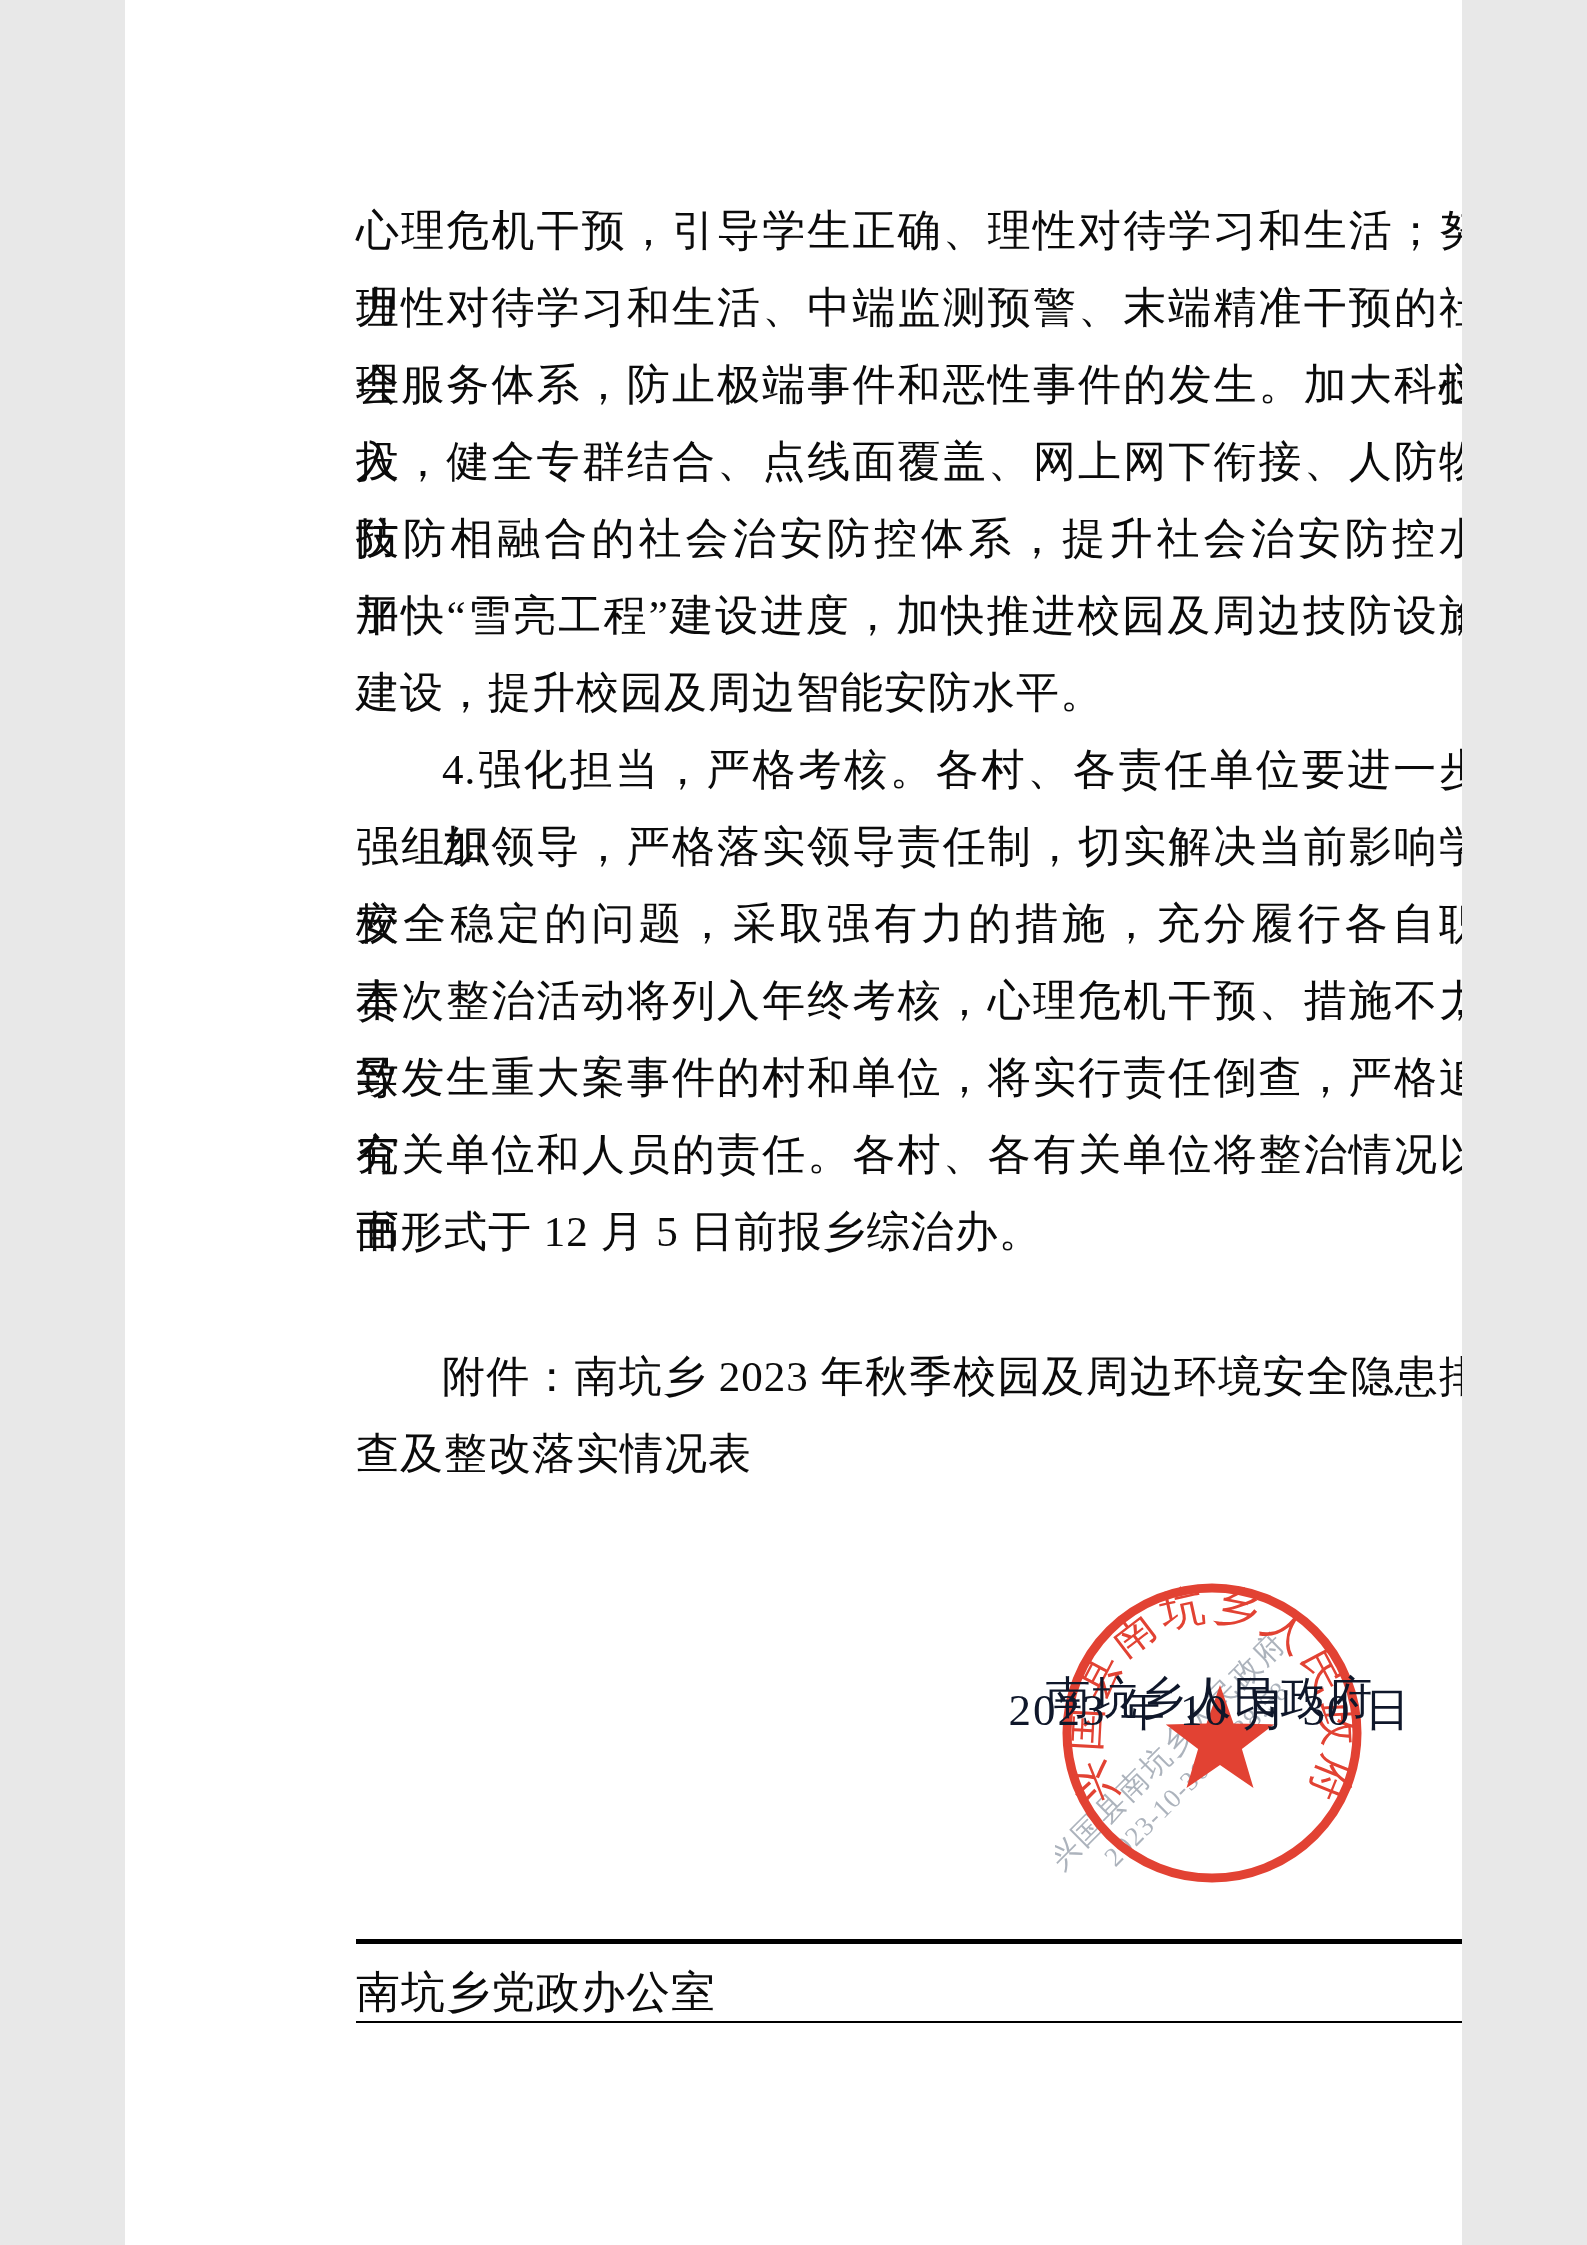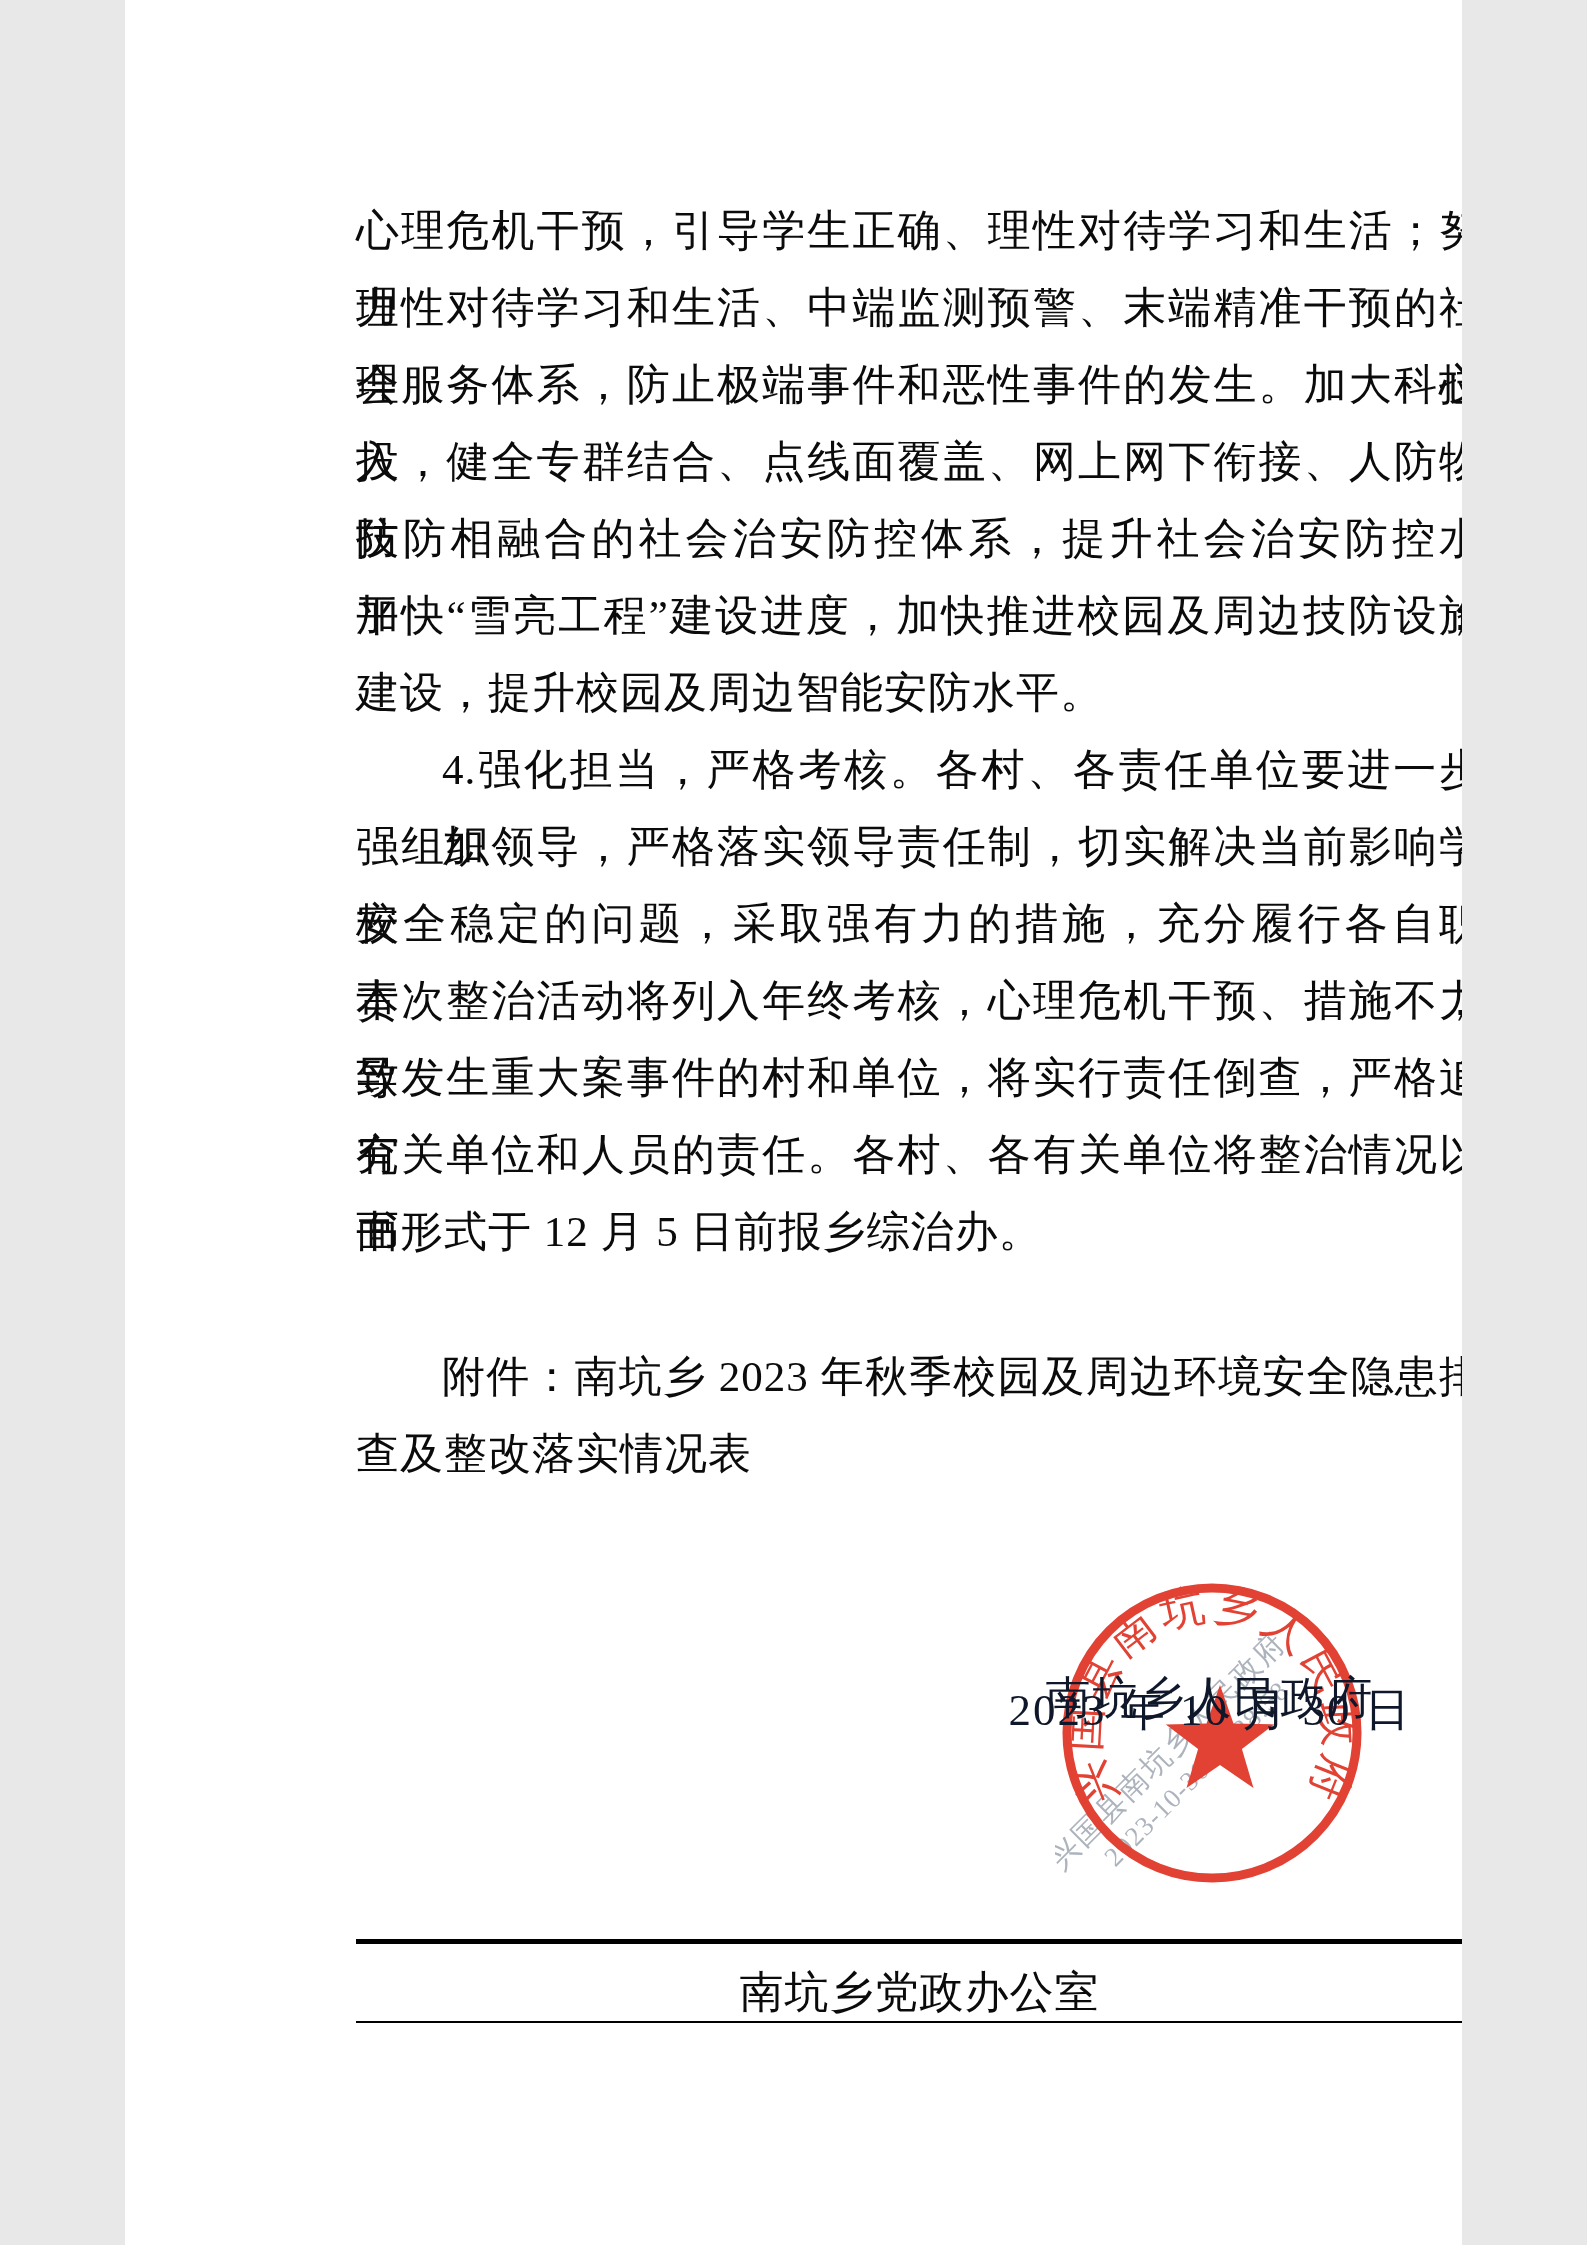--- a/index.html
+++ b/index.html
@@ -72,21 +72,20 @@
     position: absolute;
     left: 231px;
     top: 1966px;
     width: 1127px;
     display: flex;
     justify-content: space-between;
     align-items: center;
     font-size: 44px;
     line-height: 54px;
     letter-spacing: 1px;
-    flex-direction: column;
   }
   .footer-rule-thin {
     position: absolute;
     left: 231px;
     top: 2021px;
     width: 1127px;
     height: 2px;
     background: #000;
   }
 </style>

